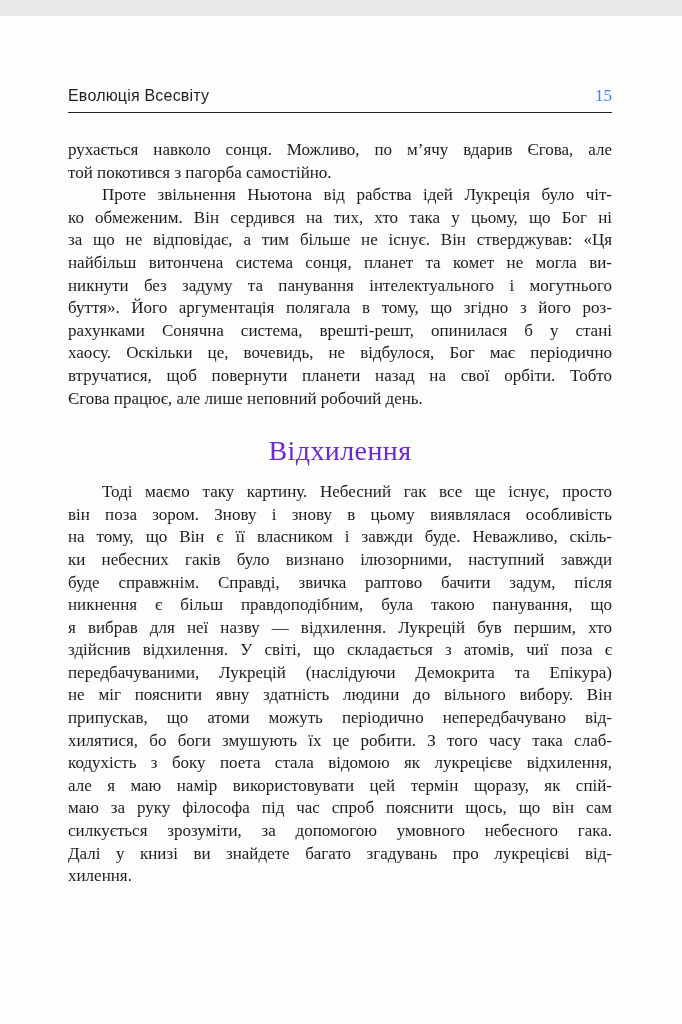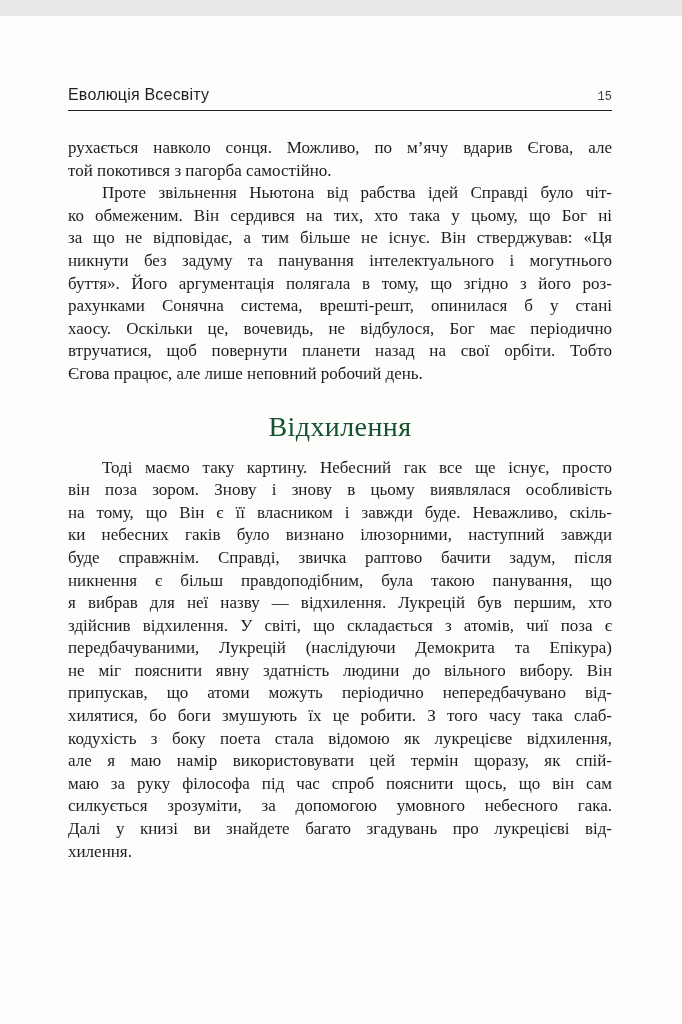--- a/index.html
+++ b/index.html
@@ -22,23 +22,23 @@
     align-items: baseline;
     padding-top: 70px;
   }
   .running-title {
     font-family: "Liberation Sans", "DejaVu Sans", sans-serif;
     font-size: 16px;
     letter-spacing: 0.2px;
     color: #1f1f1f;
   }
   .page-number {
-    font-family: Liberation Mono, monospace;
-    font-size: 12px;
-    color: #404040;
+    font-family: Liberation Serif, serif;
+    font-size: 17px;
+    color: #3b82f6;
   }
   .header-rule {
     border-bottom: 1.6px solid #222;
     margin-top: 6px;
   }
   .page-body {
     padding-top: 26px;
     font-size: 17px;
     line-height: 22.6px;
   }
@@ -51,42 +51,43 @@
   .line.last { text-align-last: left; }
   .paragraph.indent .line.first { text-indent: 34px; }
   .section-heading {
     font-family: "Liberation Serif", "DejaVu Serif", serif;
     font-size: 28px;
     font-weight: normal;
     text-align: center;
     line-height: 34px;
     letter-spacing: 0.4px;
     margin: 24px 0 13px 0;
-    color: #14532d;
+    color: #6d28d9;
   }
 </style>
 </head>
 <body>
 
 <div class="page">
   <div class="header-row">
     <span class="running-title">Еволюція Всесвіту</span>
     <span class="page-number">15</span>
   </div>
   <div class="header-rule"></div>
 
   <div class="page-body">
       <div class="paragraph">
         <div class="line first">рухається навколо сонця. Можливо, по м’ячу вдарив Єгова, але</div>
         <div class="line last">той покотився з пагорба самостійно.</div>
       </div>
       <div class="paragraph indent">
-        <div class="line first">Проте звільнення Ньютона від рабства ідей Справді було чіт-</div>
+        <div class="line first">Проте звільнення Ньютона від рабства ідей Лукреція було чіт-</div>
         <div class="line">ко обмеженим. Він сердився на тих, хто така у цьому, що Бог ні</div>
         <div class="line">за що не відповідає, а тим більше не існує. Він стверджував: «Ця</div>
+        <div class="line">найбільш витончена система сонця, планет та комет не могла ви-</div>
         <div class="line">никнути без задуму та панування інтелектуального і могутнього</div>
         <div class="line">буття». Його аргументація полягала в тому, що згідно з його роз-</div>
         <div class="line">рахунками Сонячна система, врешті-решт, опинилася б у стані</div>
         <div class="line">хаосу. Оскільки це, вочевидь, не відбулося, Бог має періодично</div>
         <div class="line">втручатися, щоб повернути планети назад на свої орбіти. Тобто</div>
         <div class="line last">Єгова працює, але лише неповний робочий день.</div>
       </div>
       <h2 class="section-heading">Відхилення</h2>
       <div class="paragraph indent">
         <div class="line first">Тоді маємо таку картину. Небесний гак все ще існує, просто</div>

